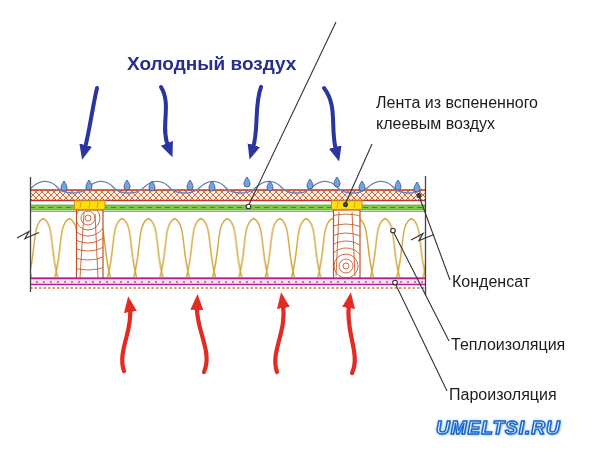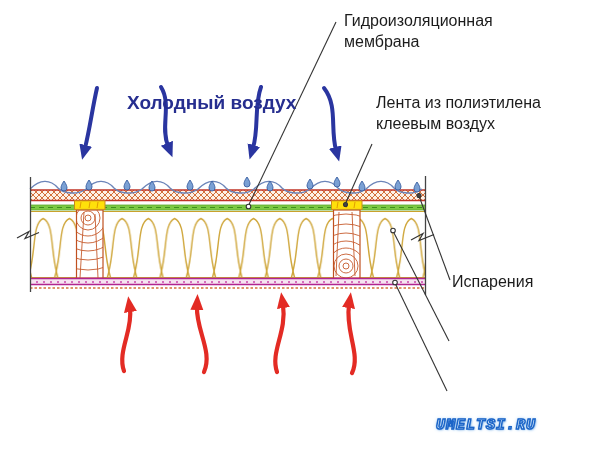--- a/index.html
+++ b/index.html
@@ -4,31 +4,31 @@
 <style>
   html,body{margin:0;padding:0;}
   #stage{
     position:relative;width:600px;height:455px;background:#ffffff;overflow:hidden;
     font-family:"Liberation Sans","DejaVu Sans",sans-serif;
   }
   #diagram-svg{position:absolute;left:0;top:0;}
   .lbl{position:absolute;color:#1c1c1c;font-size:16px;line-height:1.3;white-space:nowrap;}
   .lbl span{display:block;}
   .flow-label{position:absolute;font-weight:bold;font-size:19px;white-space:nowrap;}
-  #cold-air-label{left:127px;top:53px;color:#262e8f;margin-top:39px;}
+  #cold-air-label{left:127px;top:53px;color:#262e8f;}
   #vapor-label{left:133px;top:383px;color:#e3251f;}
   #membrane-label{left:344px;top:11px;}
   #tape-label{left:376px;top:93px;}
   #condensate-label{left:452px;top:272px;}
   #insulation-label{left:451px;top:335px;}
   #vapor-barrier-label{left:449px;top:385px;}
   #watermark{
     position:absolute;left:436px;top:417px;
-    font-family:Liberation Mono, monospace;
-    font-weight:bold;font-style:italic;font-size:15px;letter-spacing:1px;
+    font-family:Liberation Sans, sans-serif;
+    font-weight:bold;font-style:italic;font-size:19px;letter-spacing:1px;
     color:#dff0fc;
     -webkit-text-stroke:1.4px #1b64c8;
     text-shadow:0 0 1px #1b64c8,0 0 2px #5ea0e0,0 0 4px #9cc6ef,1px 1px 2px #7fb2e8;
   }
 </style>
 </head>
 <body>
 
 <div id="stage">
 
@@ -215,28 +215,26 @@
       <circle cx="345.5" cy="204.5" r="2" fill="#444"></circle>
       <circle cx="419" cy="195.5" r="2" fill="#444"></circle>
       <circle cx="393" cy="230.5" r="2.3" fill="#ffffff" stroke-width="1.1"></circle>
       <circle cx="395" cy="282.5" r="2.3" fill="#ffffff" stroke-width="1.1"></circle>
     </g>
   </svg>
 
   <div id="cold-air-label" class="flow-label">Холодный воздух</div>
 
 
-  <div id="membrane-label" class="lbl">
-    <span>Гидроизоляционная</span>
-    <span>мембрана</span>
-  </div>
 
   <div id="tape-label" class="lbl">
-    <span>Лента из полиэтилена</span>
+    <span>Лента из вспененного</span>
     <span>клеевым воздух</span>
   </div>
 
-  <div id="condensate-label" class="lbl">Испарения</div>
-
-
+  <div id="condensate-label" class="lbl">Конденсат</div>
+
+  <div id="insulation-label" class="lbl">Теплоизоляция</div>
+
+  <div id="vapor-barrier-label" class="lbl">Пароизоляция</div>
 
   <div id="watermark">UMELTSI.RU</div>
 </div>
 
 </body></html>

